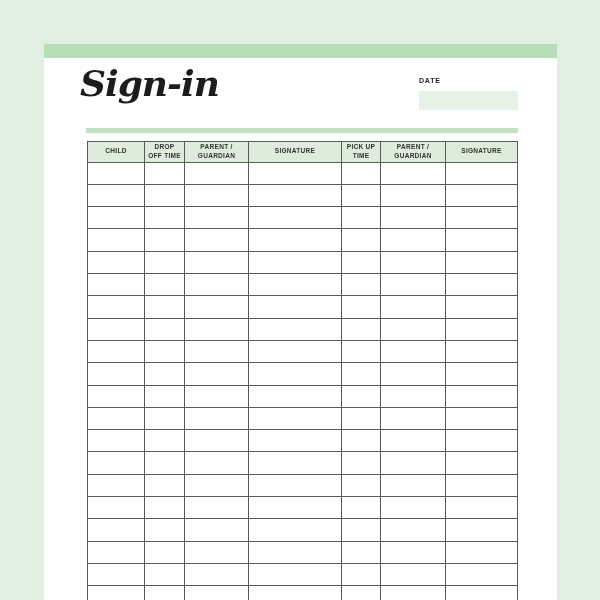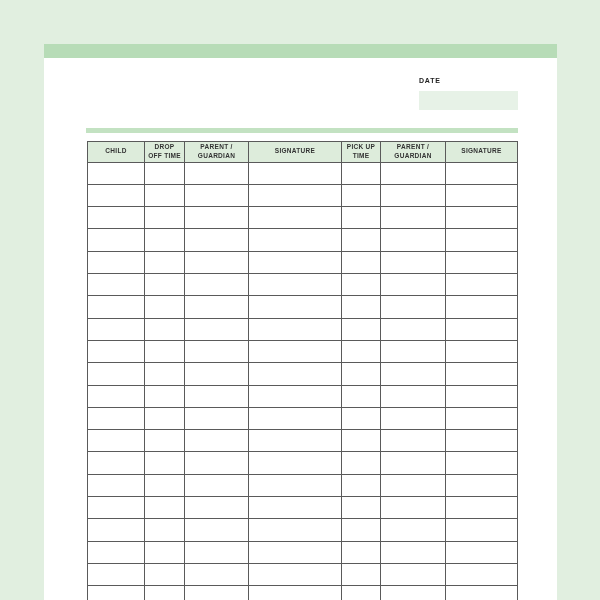--- a/index.html
+++ b/index.html
@@ -43,20 +43,21 @@
   .signin-table td{
     border:1px solid var(--border);background:#fff;height:22.3px;padding:0;
   }
 </style>
 </head>
 <body>
 
 <div class="page">
   <div class="top-band"></div>
 
+  <div class="title">Sign-in</div>
 
   <div class="date-label">DATE</div>
   <div class="date-box"></div>
 
   <div class="separator"></div>
 
   <table class="signin-table">
     <colgroup>
       <col style="width:57px">
         <col style="width:40px">

